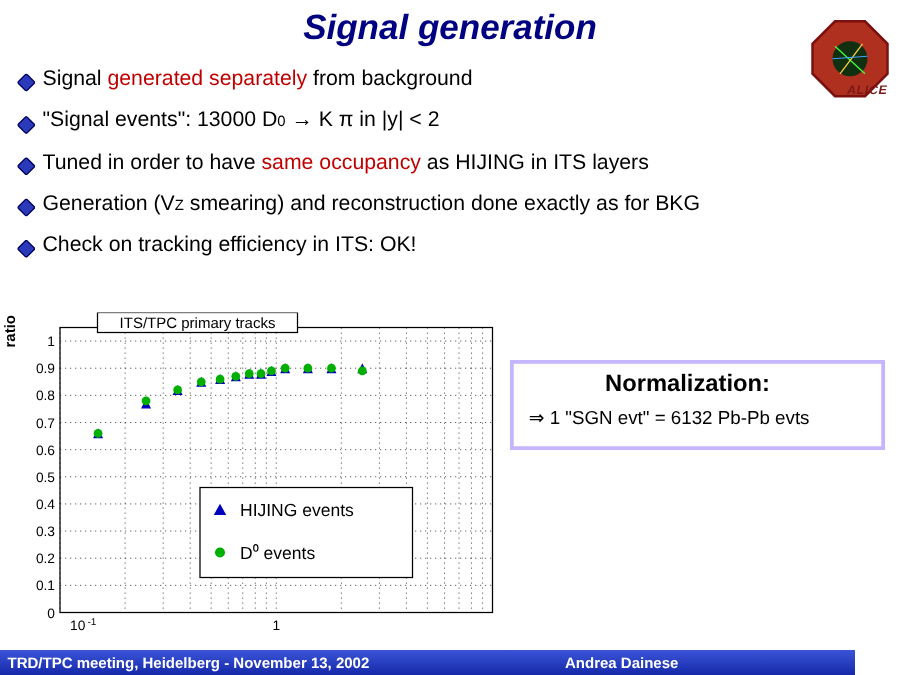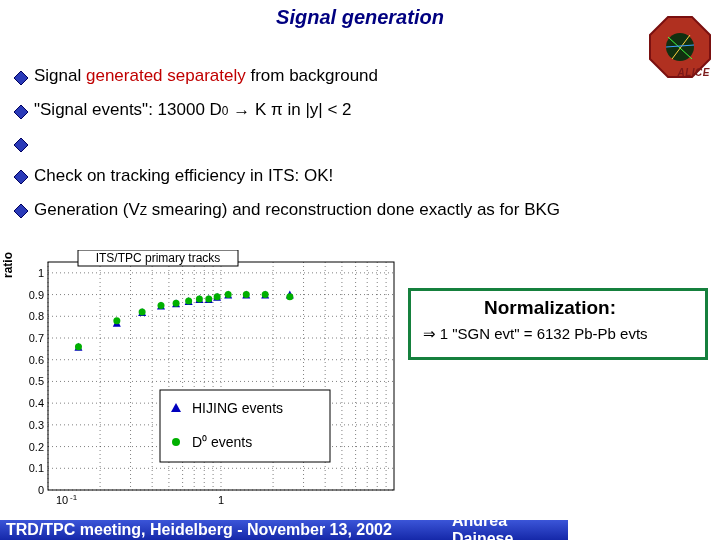--- a/index.html
+++ b/index.html
@@ -1,35 +1,35 @@
 <!DOCTYPE html>
 <html><head>
 <meta charset="utf-8">
 <style>
   * { box-sizing: border-box; margin: 0; padding: 0; }
   html, body { width: 720px; height: 540px; font-family: Arial, Helvetica, sans-serif; background: #fff; overflow: hidden; }
   .slide { position: relative; width: 720px; height: 540px; }
-  .title { font-size: 20px; font-weight: bold; font-style: italic; color: #000080; text-align: center; padding-top: 6px; }
+  .title { font-size: 28px; font-weight: bold; font-style: italic; color: #000080; text-align: center; padding-top: 6px; }
   .logo { position: absolute; top: 15px; right: 8px; width: 64px; height: 64px; }
   .logo .oct { width: 64px; height: 64px; }
   .logo .label { position: absolute; bottom: 1px; right: 2px; font-size: 10px; font-weight: bold; font-style: italic; color: #7a1818; letter-spacing: 0.5px; }
   .bullets { position: absolute; left: 14px; top: 52px; width: 690px; }
-  .bullet { display: flex; align-items: center; margin-bottom: 12px; font-size: 17px; color: #000; line-height: 1.25; margin-top: 13px; }
+  .bullet { display: flex; align-items: flex-end; margin-bottom: 12px; font-size: 17px; color: #000; line-height: 1.25; }
   .bullet .marker { flex: 0 0 auto; width: 14px; height: 14px; margin-top: 4px; margin-right: 6px; }
   .bullet-text span { vertical-align: baseline; }
   .red { color: #c00000; }
   .sup { font-size: 0.7em; vertical-align: super; }
   .sub { font-size: 0.7em; vertical-align: sub; }
   .chart { position: absolute; left: 0; top: 250px; width: 400px; height: 260px; }
   .chart svg { width: 400px; height: 260px; }
-  .normbox { position: absolute; right: 12px; top: 288px; width: 300px; border: 3px solid #15803d; padding: 6px 22px 8px 6px; }
+  .normbox { position: absolute; right: 12px; top: 288px; width: 300px; border: 3px solid #c4b5fd; padding: 6px 22px 8px 6px; }
   .normbox .nb-title { font-size: 19px; font-weight: bold; text-align: center; margin-bottom: 6px; }
   .normbox .nb-line { font-size: 15px; margin-bottom: 6px; }
   .normbox .arrow-line { padding-left: 6px; }
-  .footer { position: absolute; left: 0; bottom: 0; width: 568px; height: 20px; background: linear-gradient(#3b55d8, #1528a9); color: #fff; font-size: 16px; font-weight: bold; display: flex; align-items: center; }
+  .footer { position: absolute; left: 0; bottom: 0; width: 684px; height: 20px; background: linear-gradient(#3b55d8, #1528a9); color: #fff; font-size: 12px; font-weight: bold; display: flex; align-items: center; }
   .footer .f-left { padding-left: 6px; }
   .footer .f-right { position: absolute; left: 452px; }
 </style>
 </head>
 <body>
 
 <div class="slide">
 
   <div class="title">Signal generation</div>
 
@@ -58,34 +58,37 @@
           <polygon points="7,0 14,7 7,14 0,7" fill="#2a3ab8" stroke="#000060"></polygon>
         </svg>
       <div class="bullet-text">
         <span>"Signal events": 13000 D</span><span class="sup">0</span><span> → K π  in |y| &lt; 2</span>
       </div>
     </div>
     <div class="bullet">
       <svg class="marker" viewBox="0 0 14 14">
           <polygon points="7,0 14,7 7,14 0,7" fill="#2a3ab8" stroke="#000060"></polygon>
         </svg>
-    </div>
-    <div class="bullet">
-      <svg class="marker" viewBox="0 0 14 14">
-          <polygon points="7,0 14,7 7,14 0,7" fill="#2a3ab8" stroke="#000060"></polygon>
-        </svg>
-      <div class="bullet-text">Check on tracking efficiency in ITS: OK!</div>
+      <div class="bullet-text">
+        <span>Tuned in order to have </span><span class="red">same occupancy</span><span> as HIJING in ITS layers</span>
+      </div>
     </div>
     <div class="bullet">
       <svg class="marker" viewBox="0 0 14 14">
           <polygon points="7,0 14,7 7,14 0,7" fill="#2a3ab8" stroke="#000060"></polygon>
         </svg>
       <div class="bullet-text">
         <span>Generation (V</span><span class="sub">Z</span><span> smearing) and reconstruction done exactly as for BKG</span>
       </div>
+    </div>
+    <div class="bullet">
+      <svg class="marker" viewBox="0 0 14 14">
+          <polygon points="7,0 14,7 7,14 0,7" fill="#2a3ab8" stroke="#000060"></polygon>
+        </svg>
+      <div class="bullet-text">Check on tracking efficiency in ITS: OK!</div>
     </div>
   </div>
 
   <div class="chart">
     <svg viewBox="0 0 400 260" id="chart-svg">
         <line x1="48" y1="12" x2="48" y2="240" stroke="#000" stroke-dasharray="1 3" stroke-width="0.5"></line>
         <line x1="100.07818924986876" y1="12" x2="100.07818924986876" y2="240" stroke="#000" stroke-dasharray="1 3" stroke-width="0.5"></line>
         <line x1="130.5419770665016" y1="12" x2="130.5419770665016" y2="240" stroke="#000" stroke-dasharray="1 3" stroke-width="0.5"></line>
         <line x1="152.1563784997375" y1="12" x2="152.1563784997375" y2="240" stroke="#000" stroke-dasharray="1 3" stroke-width="0.5"></line>
         <line x1="168.92181075013124" y1="12" x2="168.92181075013124" y2="240" stroke="#000" stroke-dasharray="1 3" stroke-width="0.5"></line>

